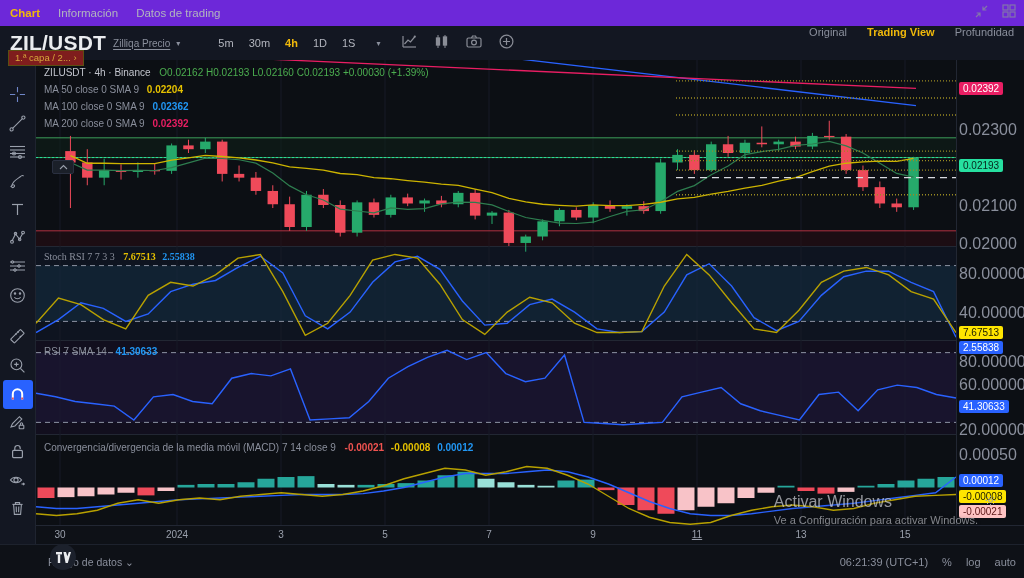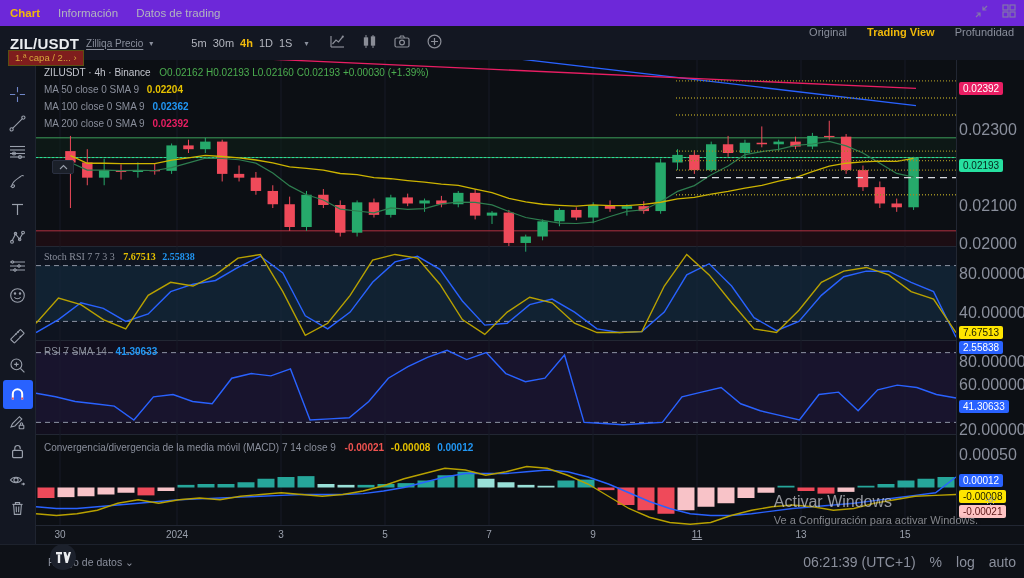--- a/index.html
+++ b/index.html
@@ -23,27 +23,27 @@
     position: absolute; right: 8px; top: 0; height: 26px;
     display: flex; align-items: center; gap: 14px;
   }
   .ico { opacity: .75; display: block; }
 
   
   .symbolbar {
     position: absolute; top: 26px; left: 0; width: 1024px; height: 34px;
     background: #131722; display: flex; align-items: center; padding-left: 10px;
   }
-  .ticker { font-size: 15px; font-weight: bold; color: #eaecef; letter-spacing: .2px; }
+  .ticker { font-size: 21px; font-weight: bold; color: #eaecef; letter-spacing: .2px; }
   .subticker {
     font-size: 10px; color: #8a8f9c; margin-left: 7px;
     text-decoration: underline; text-underline-offset: 2px;
   }
   .caret-sm { font-size: 8px; color: #8a8f9c; margin-left: 6px; }
-  .tf-group { display: flex; align-items: center; gap: 6px; margin-left: 38px; }
+  .tf-group { display: flex; align-items: center; gap: 15px; margin-left: 38px; }
   .tf { font-size: 11px; color: #b2b5be; cursor: pointer; }
   .tf.active { color: #f0b90b; font-weight: bold; }
   .tool-group { display: flex; align-items: center; gap: 17px; margin-left: 22px; }
   .view-group {
     position: absolute; right: 10px; top: 0; height: 34px;
     display: flex; gap: 20px;
   }
   .view-item { font-size: 11px; color: #8a8f9c; cursor: pointer; }
   .view-item.active { color: #f0b90b; font-weight: bold; }
 
@@ -101,21 +101,21 @@
   .t-lbl { position: absolute; top: 3px; font-size: 10px; color: #9aa0ac; transform: translateX(-50%); }
 
   .statusbar {
     position: absolute; left: 0; bottom: 0; width: 1024px; height: 34px;
     background: #0e1117; border-top: 1px solid #1d222d;
     display: flex; align-items: center;
   }
   .sb-left { margin-left: 48px; font-size: 10.5px; color: #8a8f9c; cursor: pointer; }
   .sb-right {
     position: absolute; right: 8px; display: flex; align-items: center; gap: 14px;
-    font-size: 14px; color: #8a8f9c;
+    font-size: 11px; color: #8a8f9c;
   }
   .watermark {
     position: absolute; right: 46px; bottom: 52px; text-align: left; z-index: 30;
     color: #c9cbd1; text-shadow: 0 0 4px rgba(0,0,0,.7); pointer-events: none;
   }
   .wm1 { font-size: 16px; opacity: .72; }
   .wm2 { font-size: 11px; opacity: .62; margin-top: 3px; }
   .tvlogo {
     position: absolute; left: 14px; bottom: 8px; width: 26px; height: 26px;
     border-radius: 50%; background: #1c212c; display: flex;

